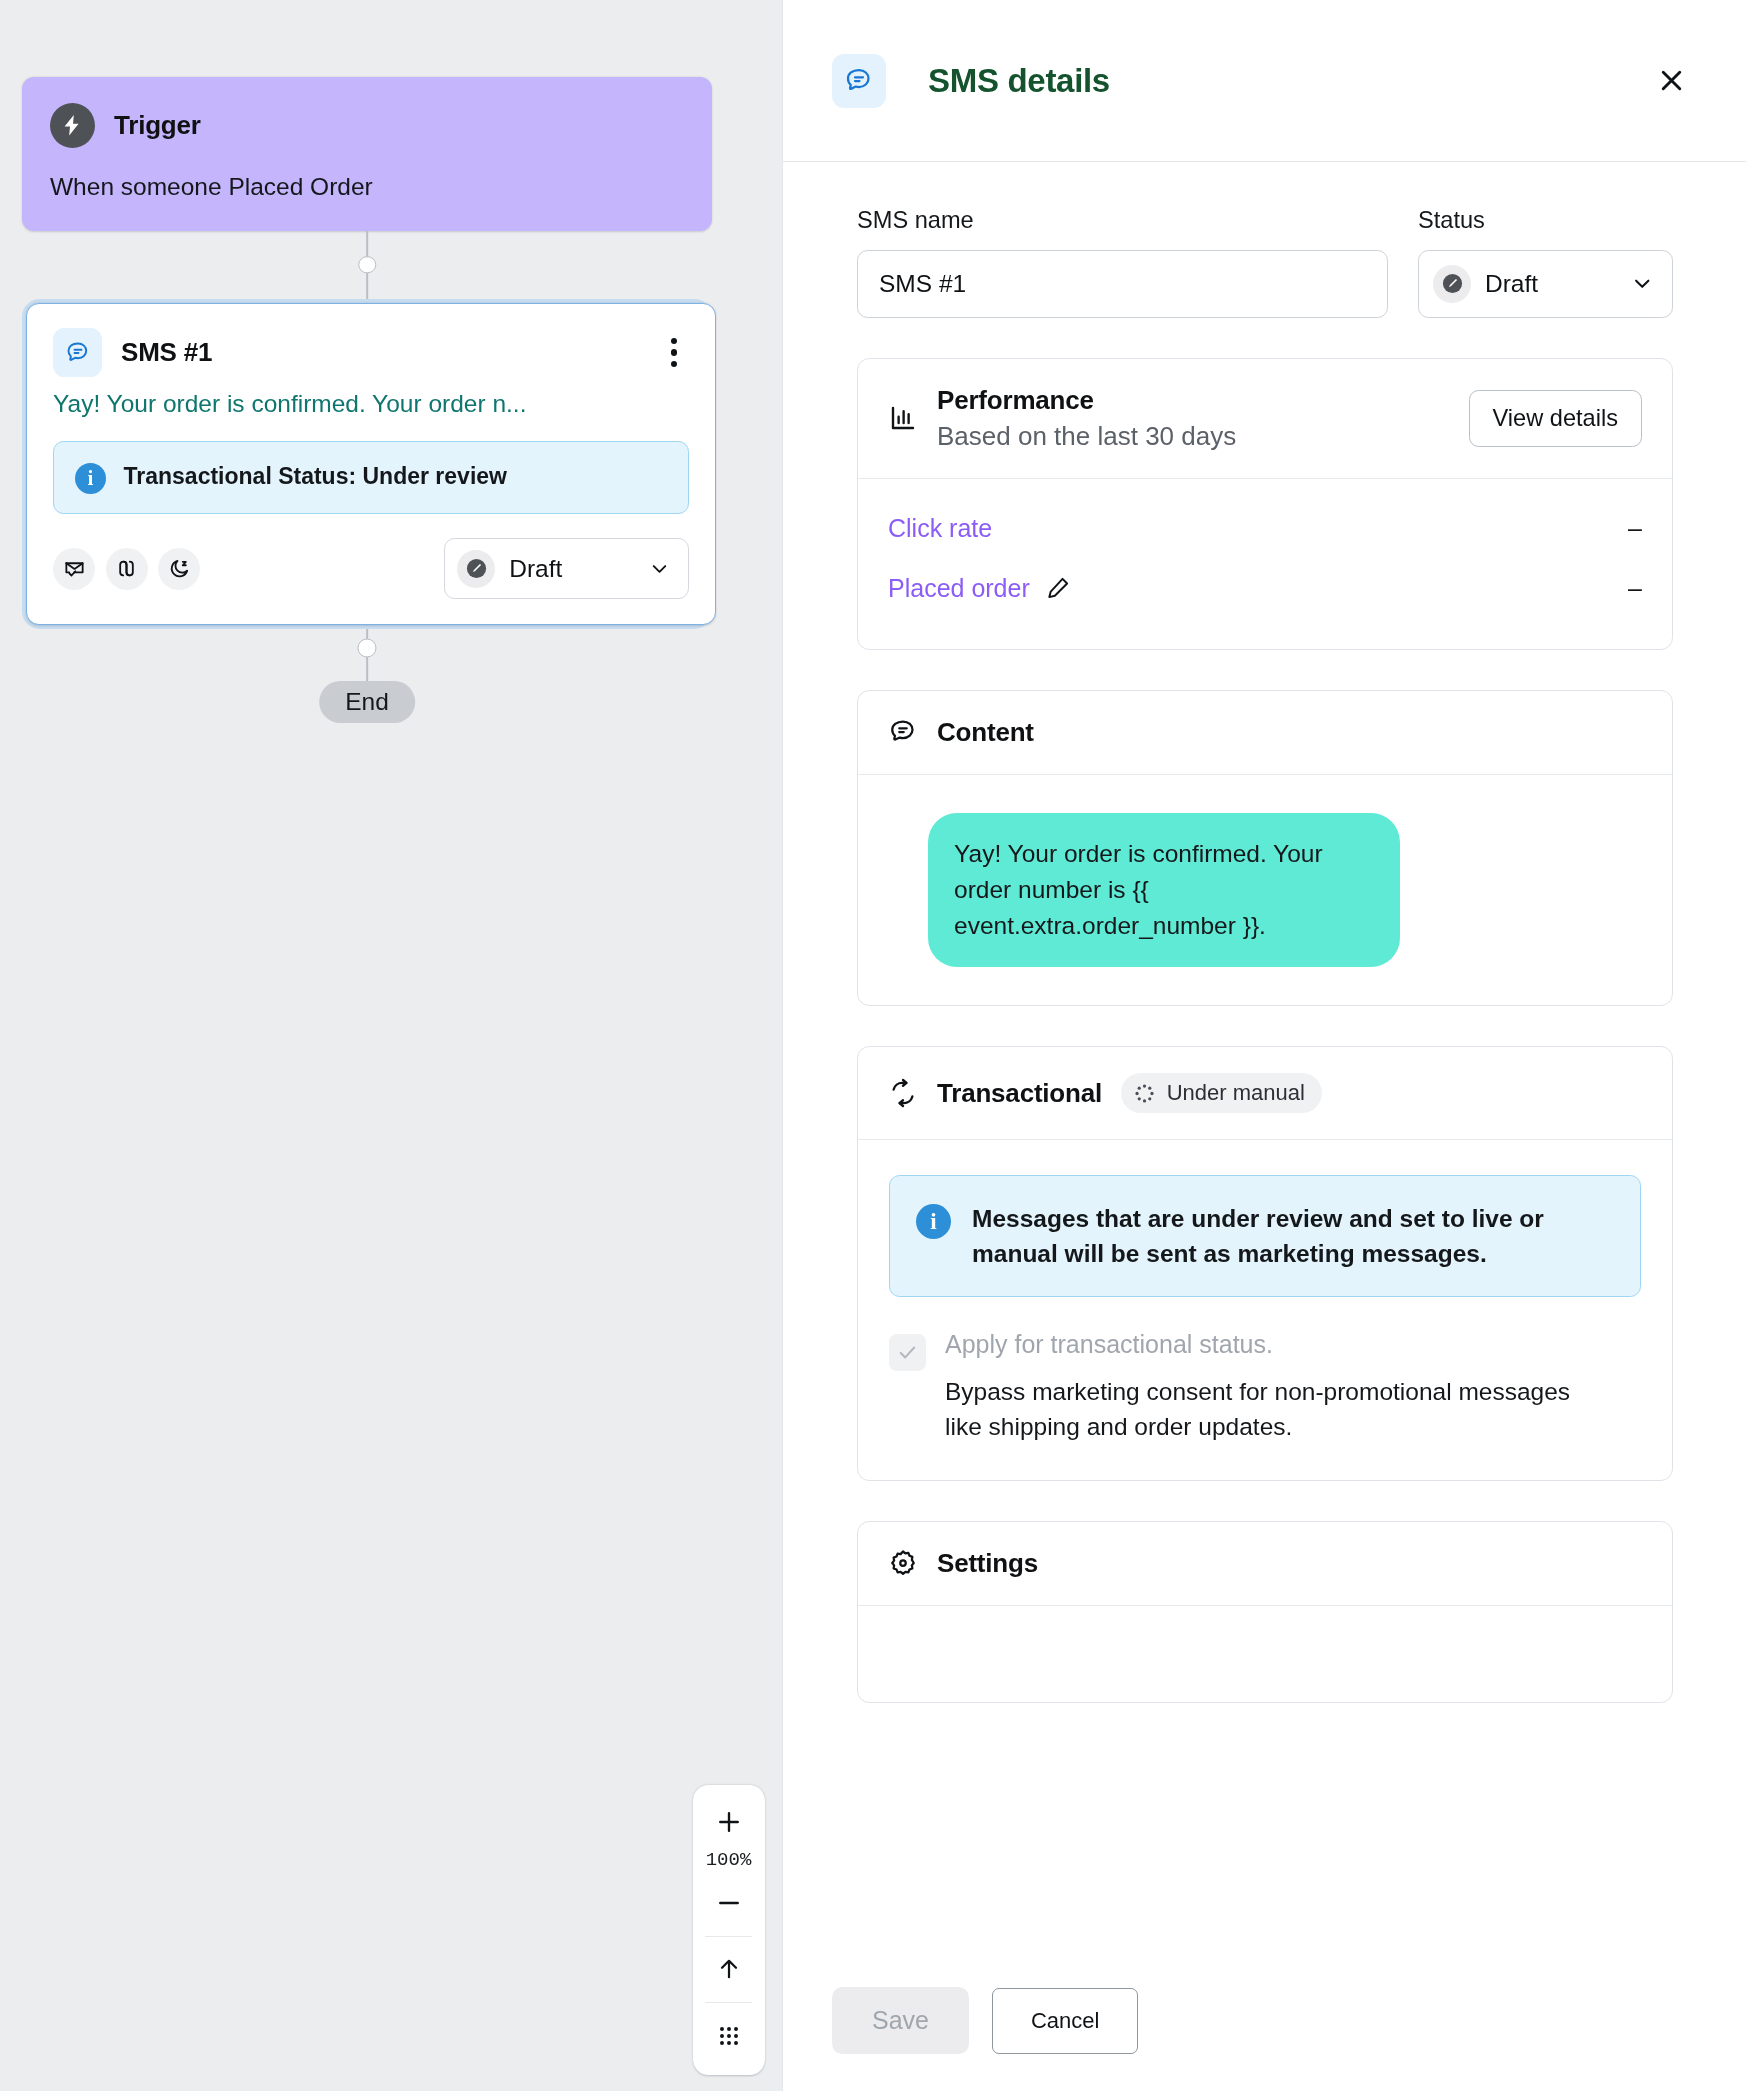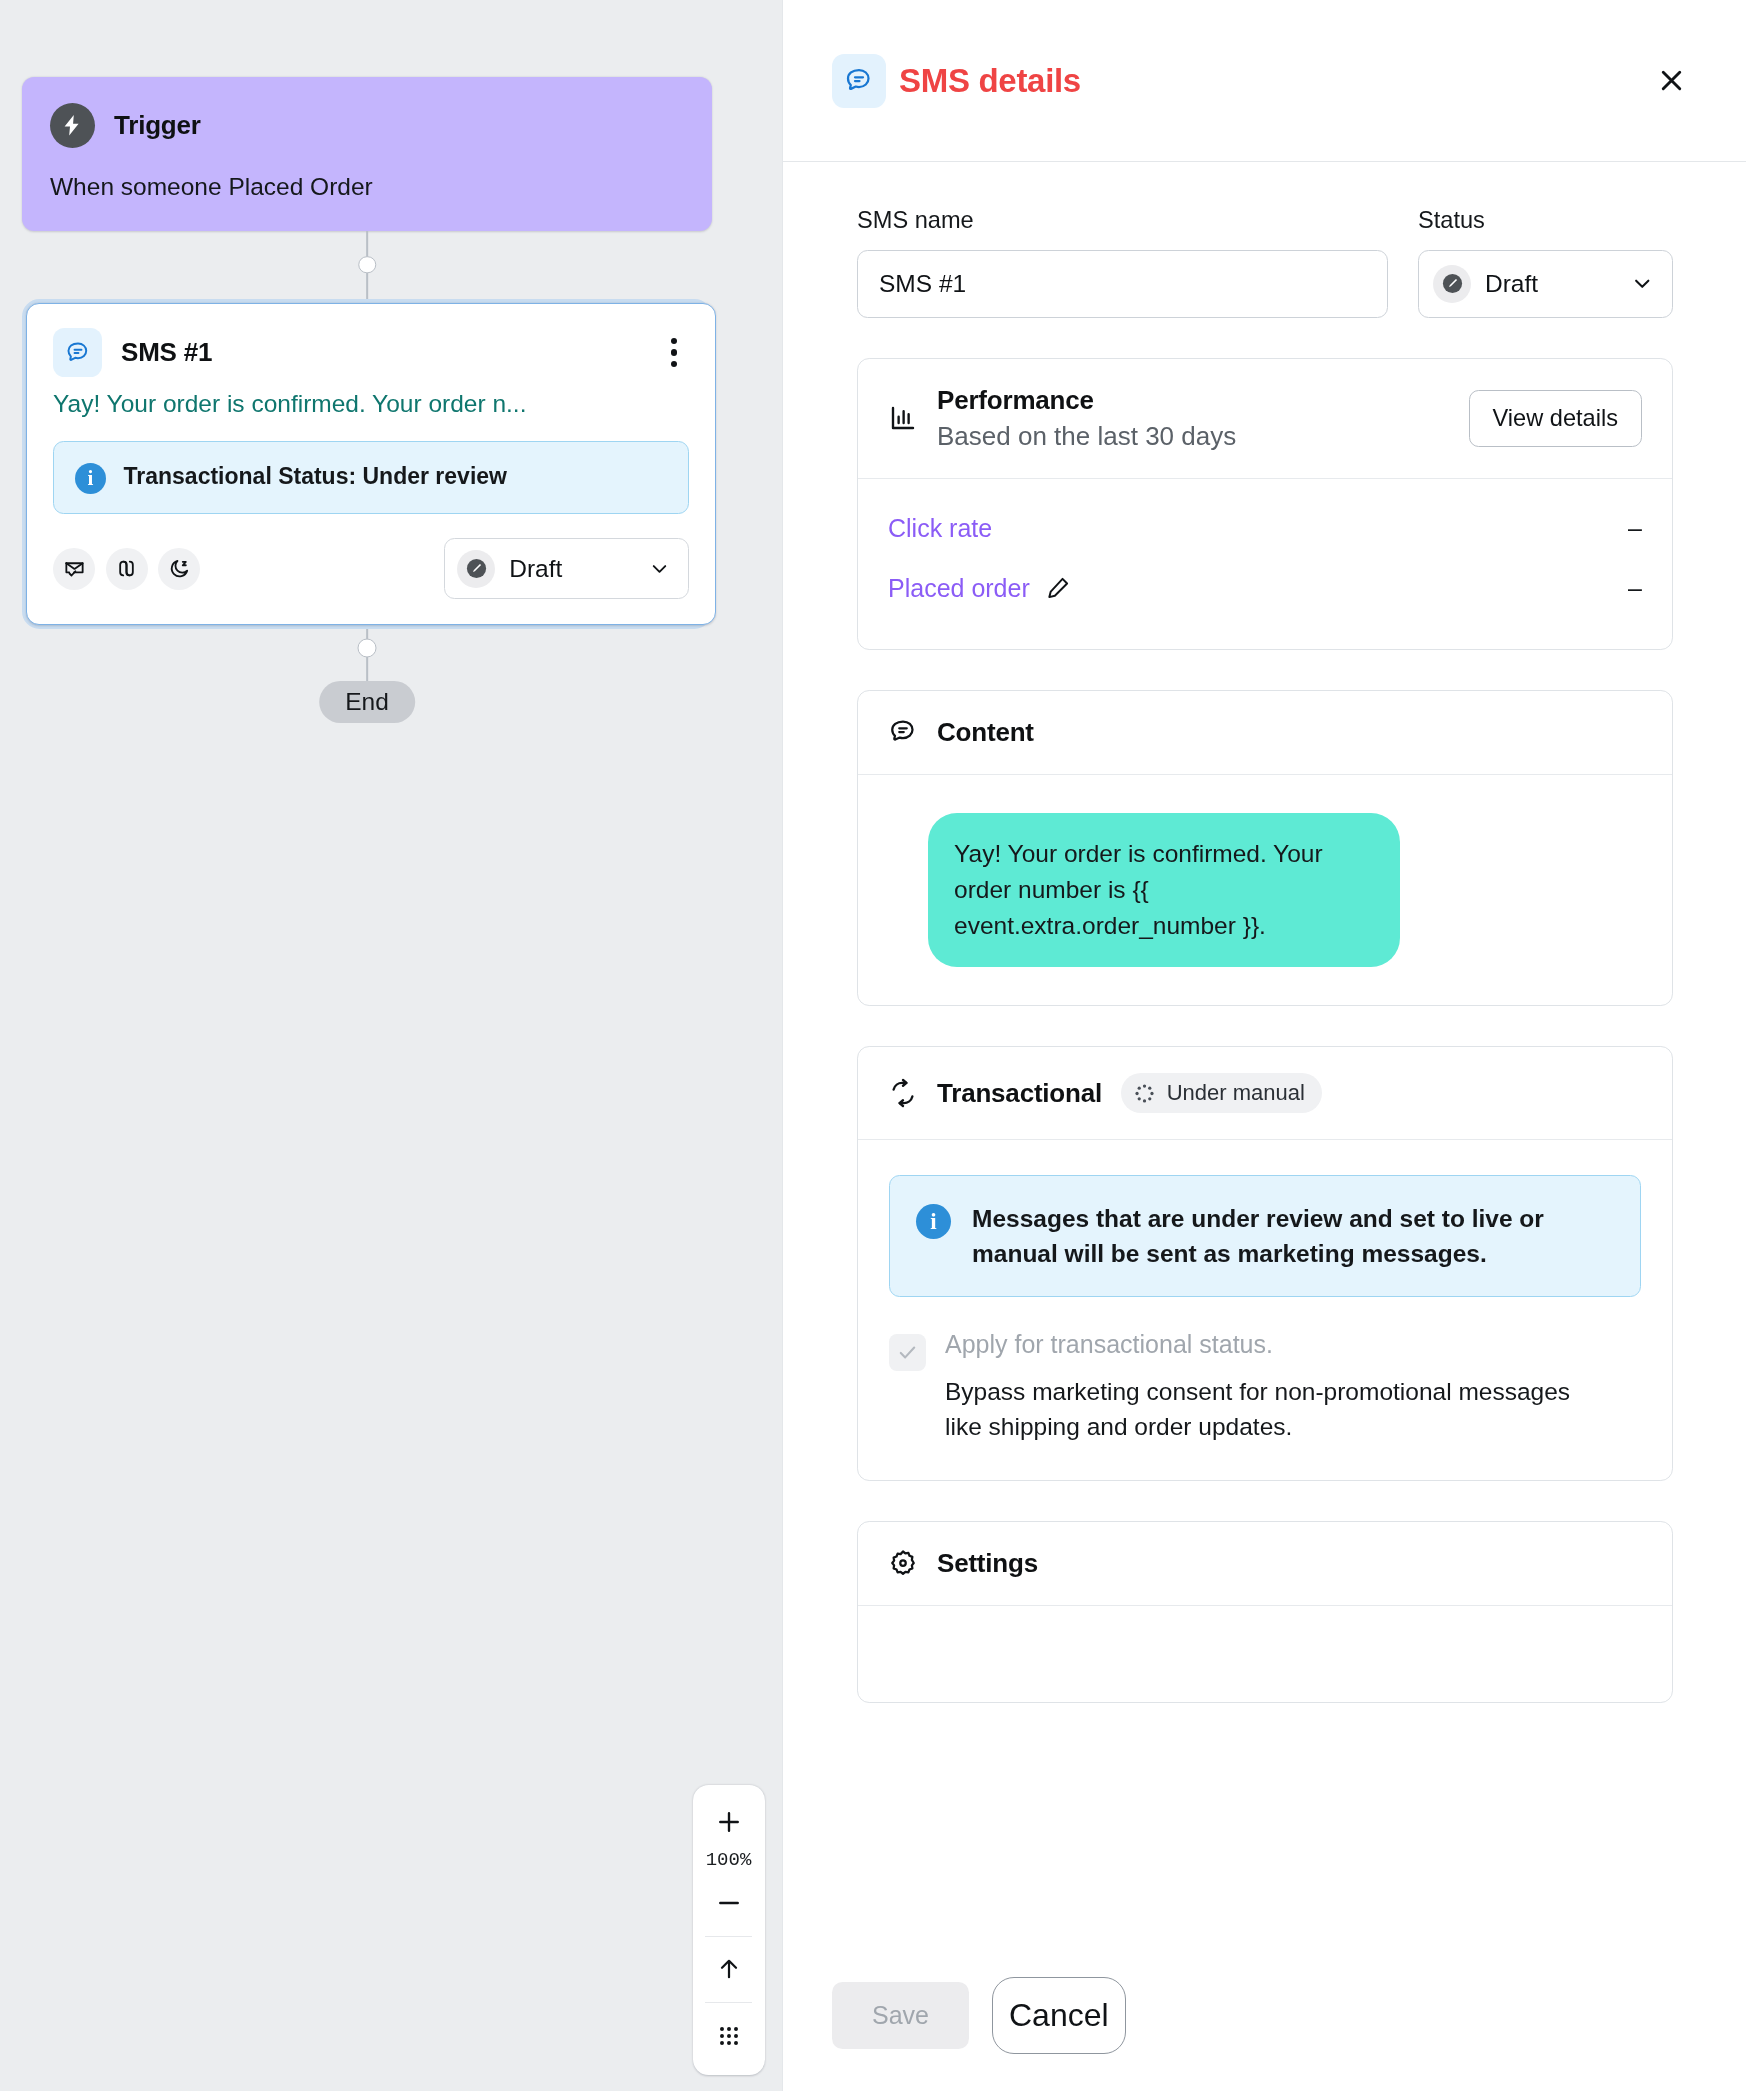--- a/index.html
+++ b/index.html
@@ -161,21 +161,21 @@
     display: flex; flex-direction: column;
     overflow: hidden;
   }
   .panel-head {
     height: 162px; flex: 0 0 162px;
     display: flex; align-items: center;
     padding: 0 49px 0 49px;
     border-bottom: 0.9px solid #e4e7ea;
   }
   .panel-head .sms-icon-box { width: 54px; height: 54px; border-radius: 12.2px; flex: 0 0 54px; }
-  .panel-title { margin-left: 13px; font-size: 33px; font-weight: 700; color: #ef4444; letter-spacing: -0.3px; }
+  .panel-title { margin-left: 42px; font-size: 33px; font-weight: 700; color: #14532d; letter-spacing: -0.3px; }
   .close-btn { margin-left: auto; width: 54px; height: 54px; display: flex; align-items: center; justify-content: center; cursor: pointer; }
 
   .panel-body { flex: 1 1 auto; padding: 0 74px; overflow: hidden; position: relative; }
 
   .field-row { display: flex; gap: 30px; padding-top: 45px; }
   .field { display: flex; flex-direction: column; }
   .field.name { flex: 1 1 auto; }
   .field.status { flex: 0 0 255px; }
   .field-label { font-size: 23.6px; color: #15181b; margin-bottom: 15.7px; }
   .text-input {
@@ -259,21 +259,21 @@
     display: flex; gap: 23px; align-items: center;
     background: #fff;
   }
   .btn-save {
     background: #ececee; color: #a0a6ad; border: none;
     border-radius: 10.5px; padding: 19px 40px; font-size: 25px;
     font-family: inherit; cursor: default;
   }
   .btn-cancel {
     background: #fff; color: #101316; border: 0.9px solid #8f969e;
-    border-radius: 22px; padding: 19px 16px; font-size: 32px;
+    border-radius: 7px; padding: 19px 38px; font-size: 22px;
     font-family: inherit; cursor: pointer;
   }
   svg { display: block; }
 </style>
 </head>
 <body>
 
 <div class="app">
 
   <div class="canvas">

